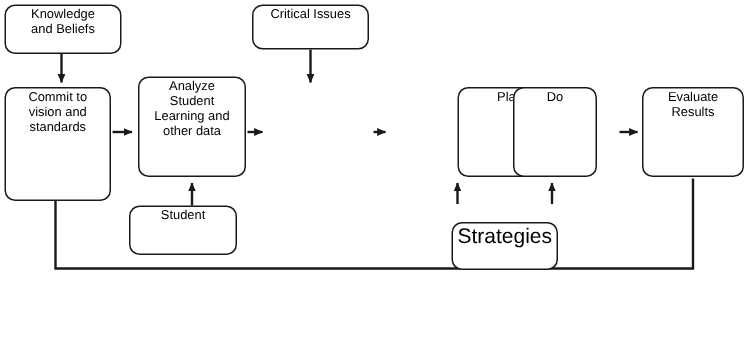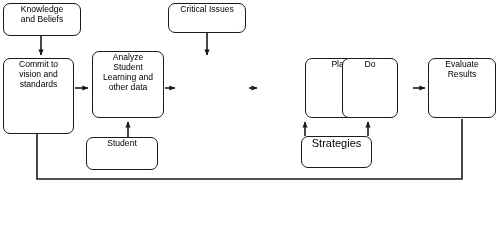--- a/index.html
+++ b/index.html
@@ -110,17 +110,17 @@
 
   <div class="node" style="left:428px; top:58px; width:68px; height:60px; font-size:8.6px;">
     <span class="label">Evaluate
 Results</span>
   </div>
 
   <div class="node" style="left:86px; top:137px; width:72px; height:33px; font-size:8.6px;">
     <span class="label">Student</span>
   </div>
 
-  <div class="node" style="left:301px; top:136px; width:71px; height:32px; font-size:11px;">
+  <div class="node" style="left:301px; top:148px; width:71px; height:32px; font-size:14px;">
     <span class="label">Strategies</span>
   </div>
 
 </div>
 
 </body></html>

